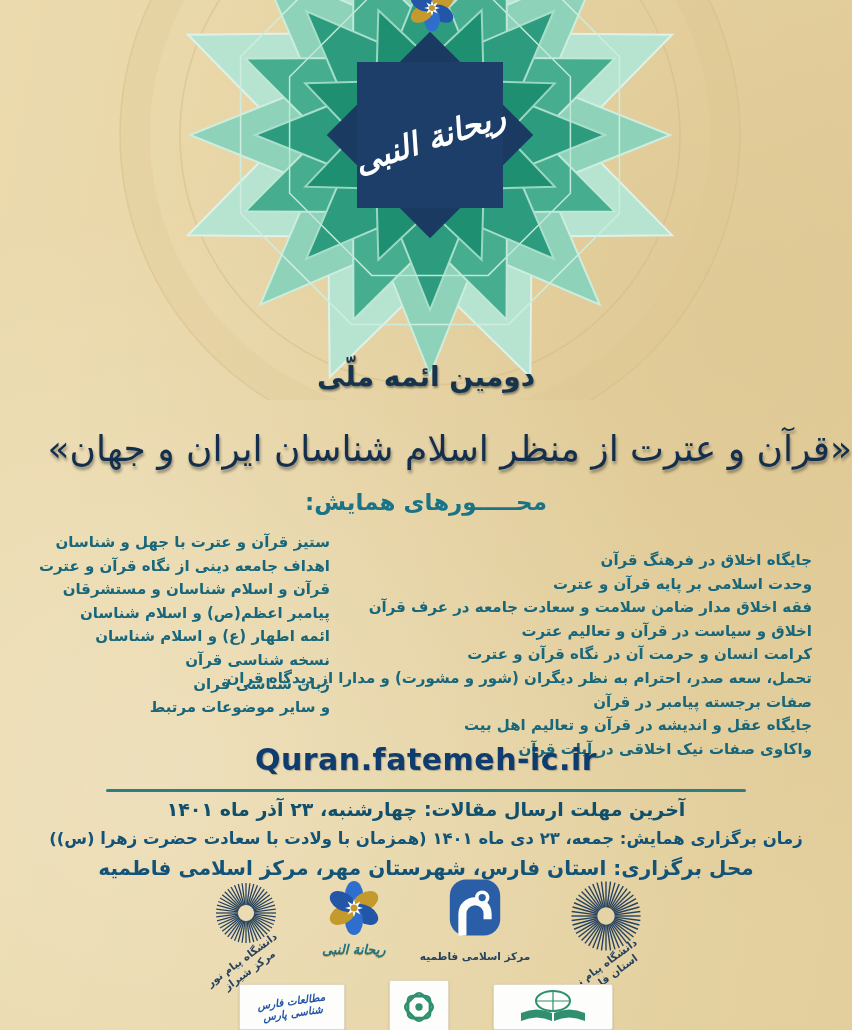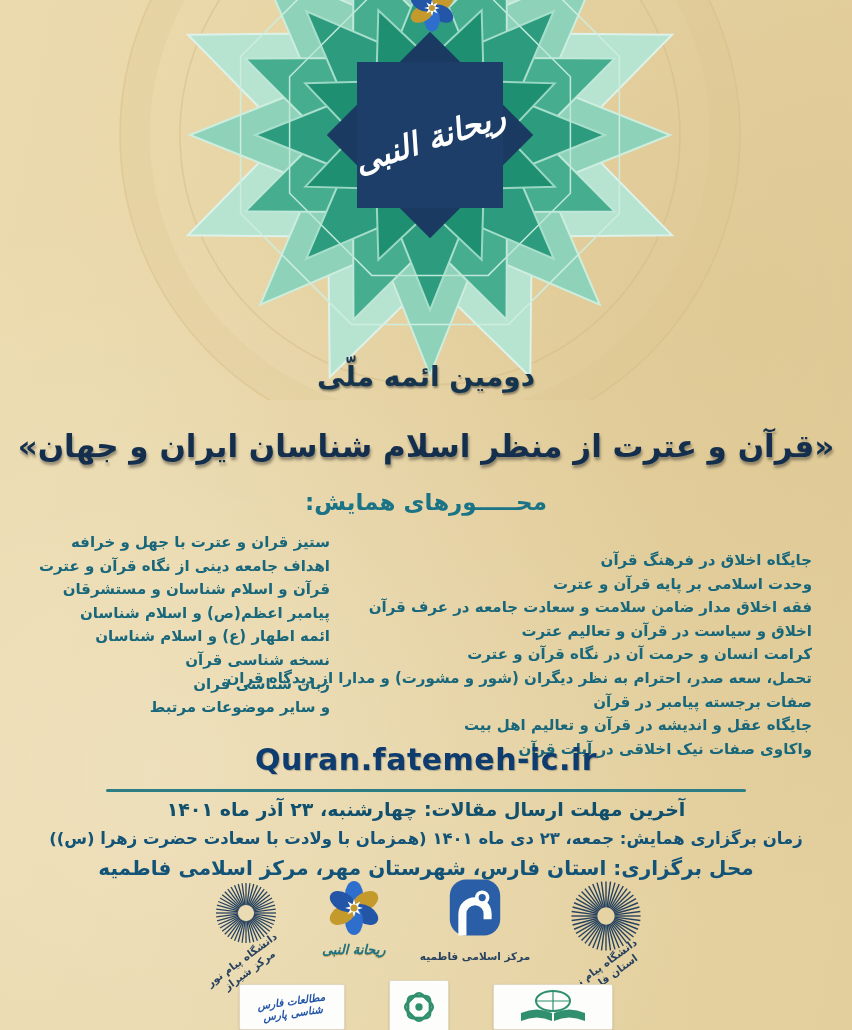--- a/index.html
+++ b/index.html
@@ -14,22 +14,22 @@
   }
   .mandala { position:absolute; top:0; left:0; width:852px; height:400px; }
   .top-emblem { position:absolute; top:-20px; left:404px; width:56px; height:56px; }
 
   .h-small {
     position:absolute; top:360px; width:100%; text-align:center;
     font-size:28px; font-weight:bold; color:#15344e;
     text-shadow:1px 2px 2px rgba(35,35,35,.45);
   }
   .h-title {
-    position:absolute; top:428px; width:100%; text-align:center;
-    font-size:31px; font-weight:bold; color:#132f4d;
+    position:absolute; top:428px; width:100%; text-align:right;
+    font-size:36px; font-weight:normal; color:#132f4d;
     text-shadow:1px 3px 3px rgba(35,35,35,.45); letter-spacing:-.5px;
   }
   .h-topics {
     position:absolute; top:489px; width:100%; text-align:center;
     font-size:23px; font-weight:bold; color:#1b7386;
   }
   .topics {
     position:absolute; top:531px; right:0; width:852px;
     display:flex; gap:16px; padding:0 40px; box-sizing:border-box;
   }
@@ -174,21 +174,21 @@
         <div>وحدت اسلامی بر پایه قرآن و عترت</div>
         <div>فقه اخلاق مدار ضامن سلامت و سعادت جامعه در عرف قرآن</div>
         <div>اخلاق و سیاست در قرآن و تعالیم عترت</div>
         <div>کرامت انسان و حرمت آن در نگاه قرآن و عترت</div>
         <div>تحمل، سعه صدر، احترام به نظر دیگران (شور و مشورت) و مدارا از دیدگاه قران</div>
         <div>صفات برجسته پیامبر در قرآن</div>
         <div>جایگاه عقل و اندیشه در قرآن و تعالیم اهل بیت</div>
         <div>واکاوی صفات نیک اخلاقی در آیات قرآن</div>
       </div>
     <div class="col col-left">
-        <div>ستیز قران و عترت با جهل و خرافه</div>
+        <div>ستیز قرآن و عترت با جهل و شناسان</div>
         <div>اهداف جامعه دینی از نگاه قرآن و عترت</div>
         <div>قرآن و اسلام شناسان و مستشرقان</div>
         <div>پیامبر اعظم(ص) و اسلام شناسان</div>
         <div>ائمه اطهار (ع) و اسلام شناسان</div>
         <div>نسخه شناسی قرآن</div>
         <div>زبان شناسی قران</div>
         <div>و سایر موضوعات مرتبط</div>
       </div>
   </div>
 

